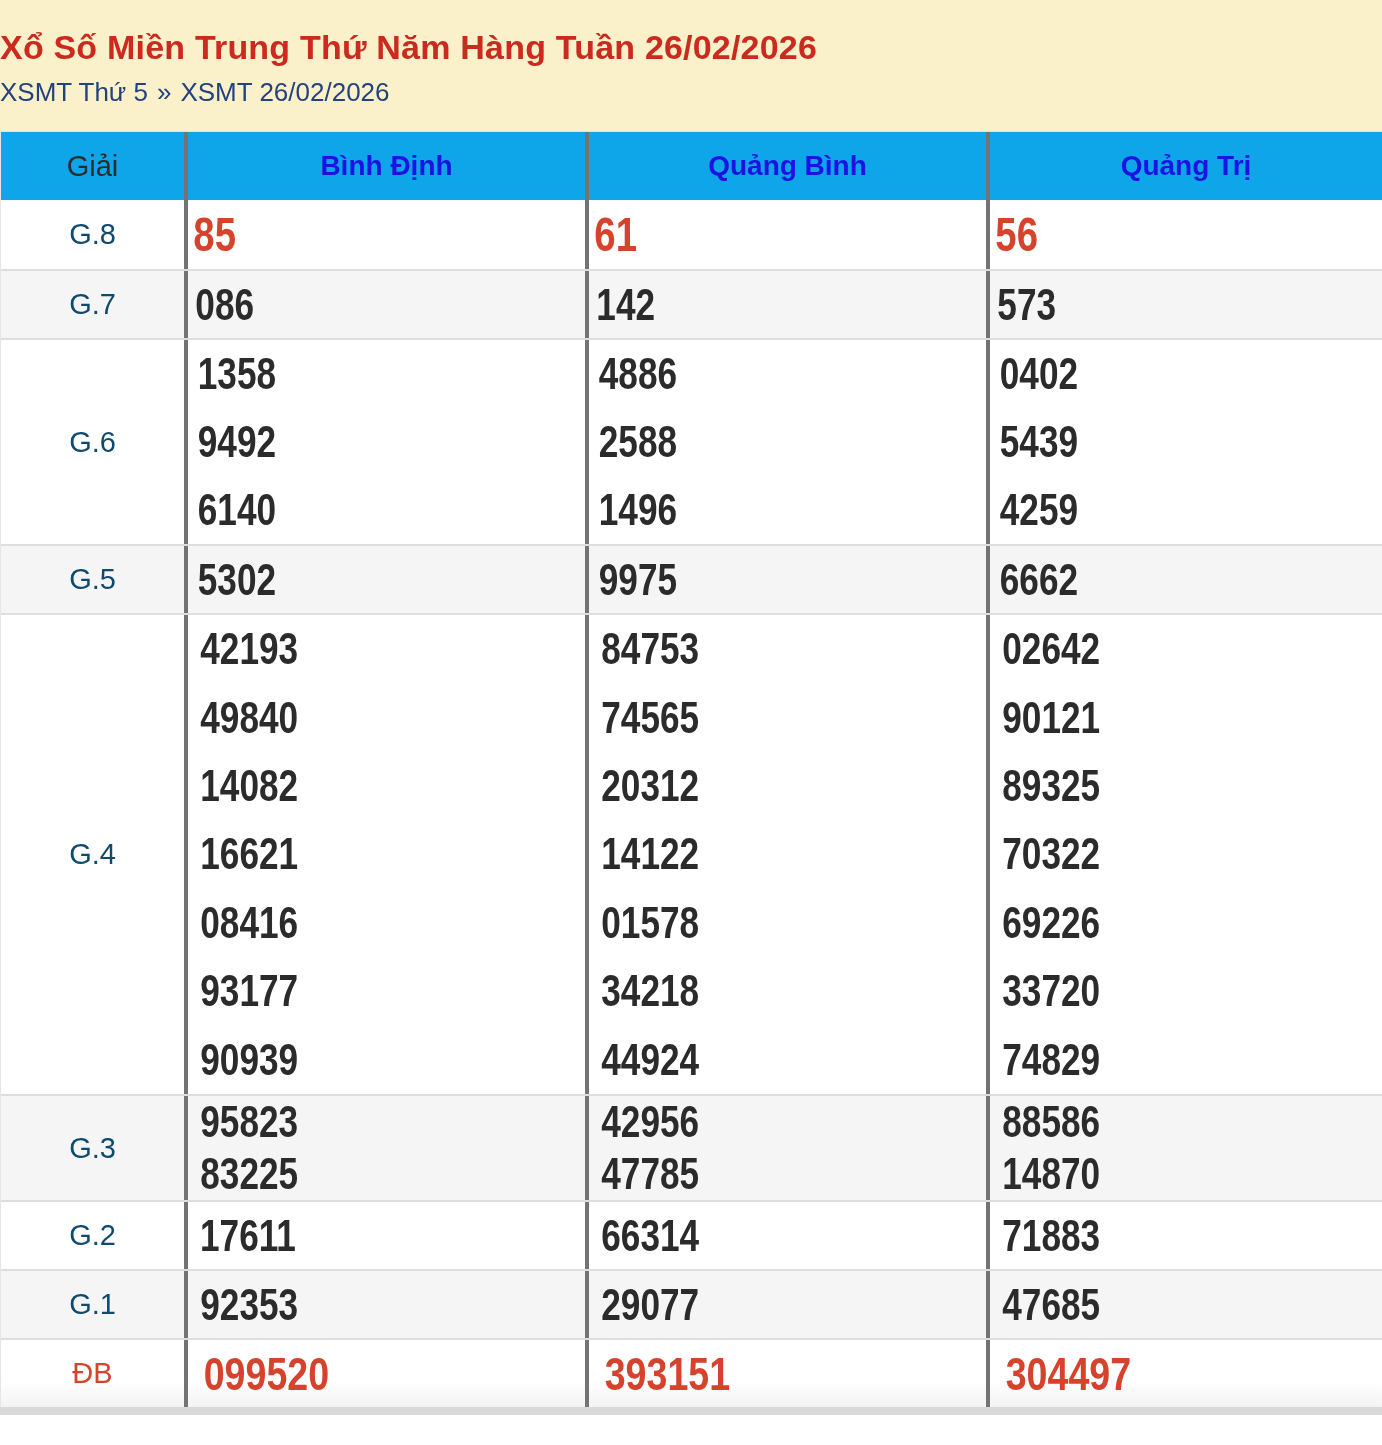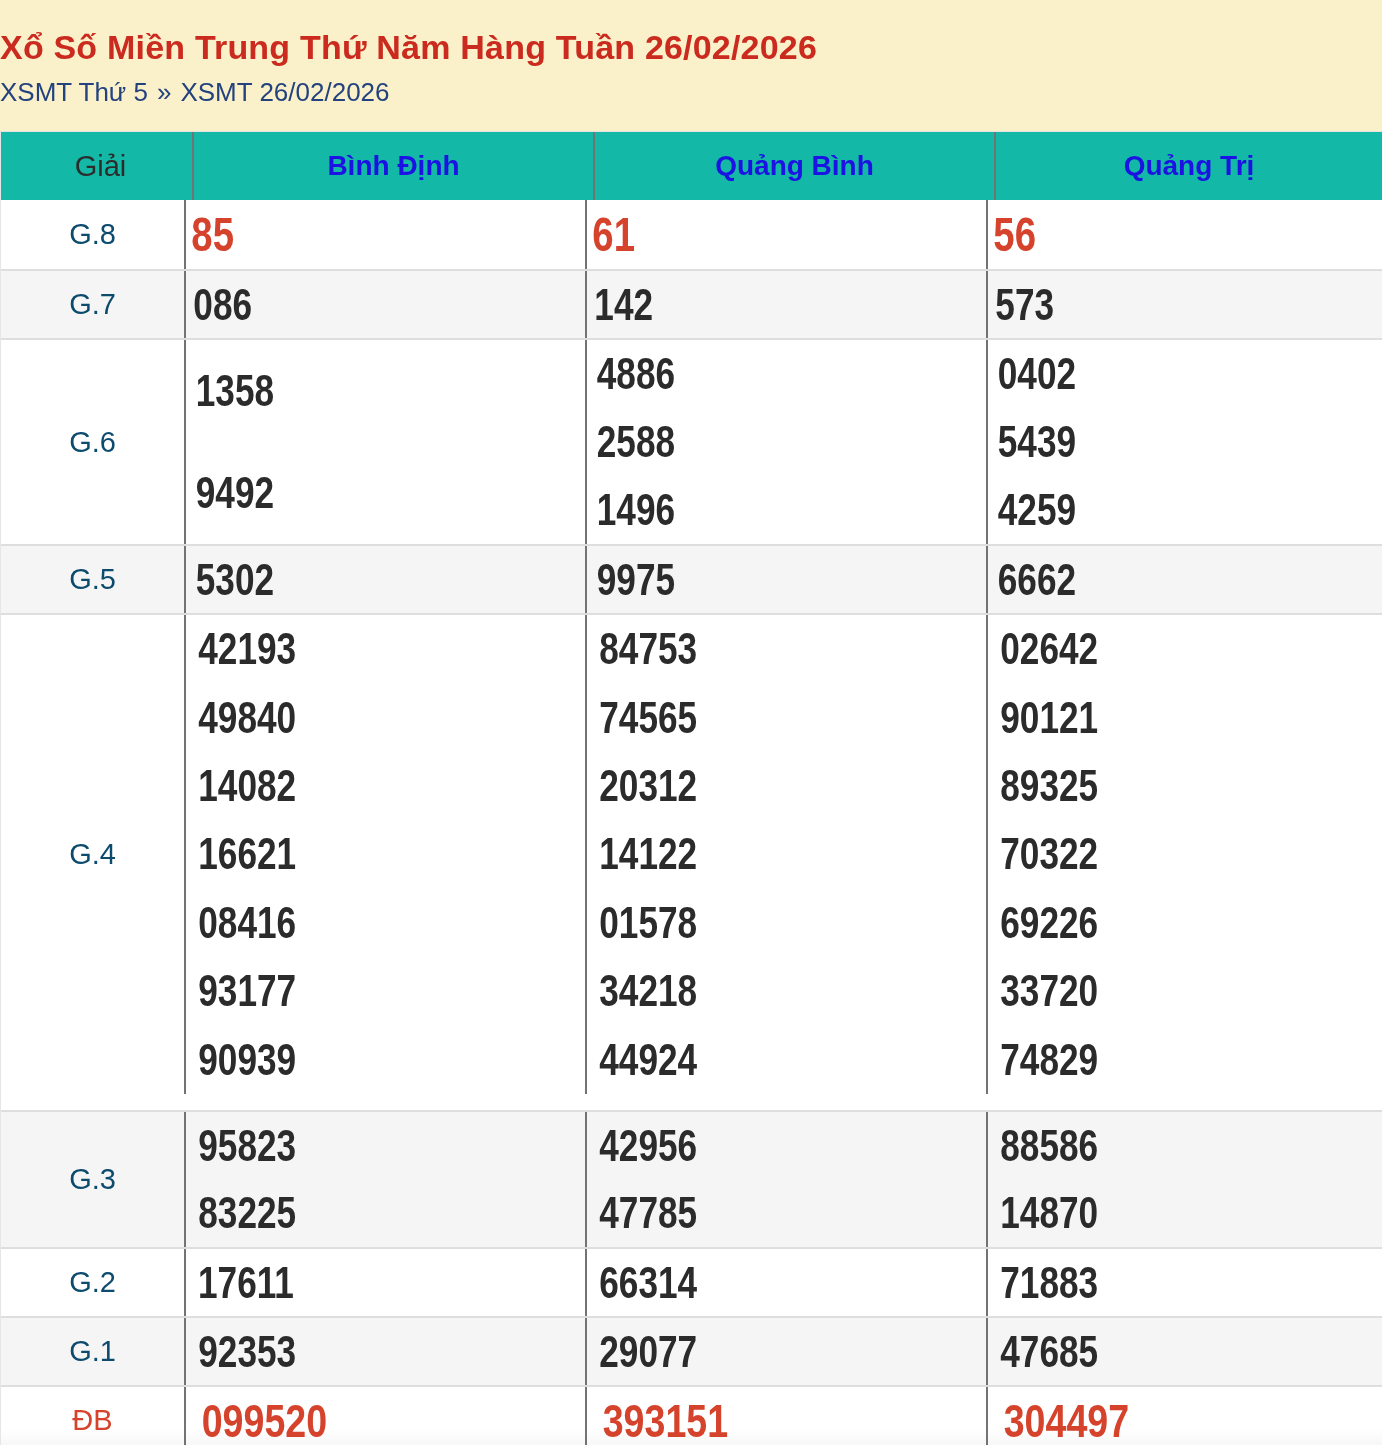--- a/index.html
+++ b/index.html
@@ -27,27 +27,27 @@
   }
   .breadcrumb a{color:var(--breadcrumb-blue,#24427e);text-decoration:none;cursor:pointer;}
   
   .results{width:1382px;border-top:1px solid #e3e3e3;border-left:1px solid #e6e6e6;box-sizing:border-box;}
   .row{
     display:flex;box-sizing:border-box;border-top:2px solid #dedede;
     background:#fff;
   }
   .row:first-child{border-top:none;}
   .row.alt{background:#f5f5f5;}
-  .row.header-row{background:#14b8a6;height:68px;padding-left:8px;}
+  .row.header-row{background:#0ea5e9;height:68px;}
   .cell{
     box-sizing:border-box;display:flex;flex-direction:column;
     align-items:center;justify-content:center;
   }
   .cell.c-label{width:183px;}
-  .cell.c-val{border-left:2px solid #737373;}
+  .cell.c-val{border-left:4px solid #737373;}
   .cell.c-v1{width:401px;}
   .cell.c-v2{width:401px;}
   .cell.c-v3{flex:1;}
   .corner-label{font-size:29px;color:#2c2c2c;}
   .province{
     font-size:28px;font-weight:700;
     color:var(--header-blue,#1b12e3);
     text-decoration:none;cursor:pointer;
   }
   .prize-label{font-size:29px;color:#0c4a6e;}
@@ -135,20 +135,23 @@
         <div class="cell c-label">
           <span class="prize-label">G.6</span>
         </div>
         <div class="cell c-val c-v1">
           <div class="num-line">
             <span class="num">1358</span>
           </div>
           <div class="num-line">
             <span class="num">9492</span>
           </div>
+          <div class="num-line">
+            <span class="num">6140</span>
+          </div>
         </div>
         <div class="cell c-val c-v2">
           <div class="num-line">
             <span class="num">4886</span>
           </div>
           <div class="num-line">
             <span class="num">2588</span>
           </div>
           <div class="num-line">
             <span class="num">1496</span>
@@ -253,21 +256,21 @@
             <span class="num">69226</span>
           </div>
           <div class="num-line">
             <span class="num">33720</span>
           </div>
           <div class="num-line">
             <span class="num">74829</span>
           </div>
         </div>
       </div>
-      <div class="row alt" style="height: 137px; margin-top: 16px;">
+      <div class="row alt" style="height: 106px;">
         <div class="cell c-label">
           <span class="prize-label">G.3</span>
         </div>
         <div class="cell c-val c-v1">
           <div class="num-line">
             <span class="num">95823</span>
           </div>
           <div class="num-line">
             <span class="num">83225</span>
           </div>

